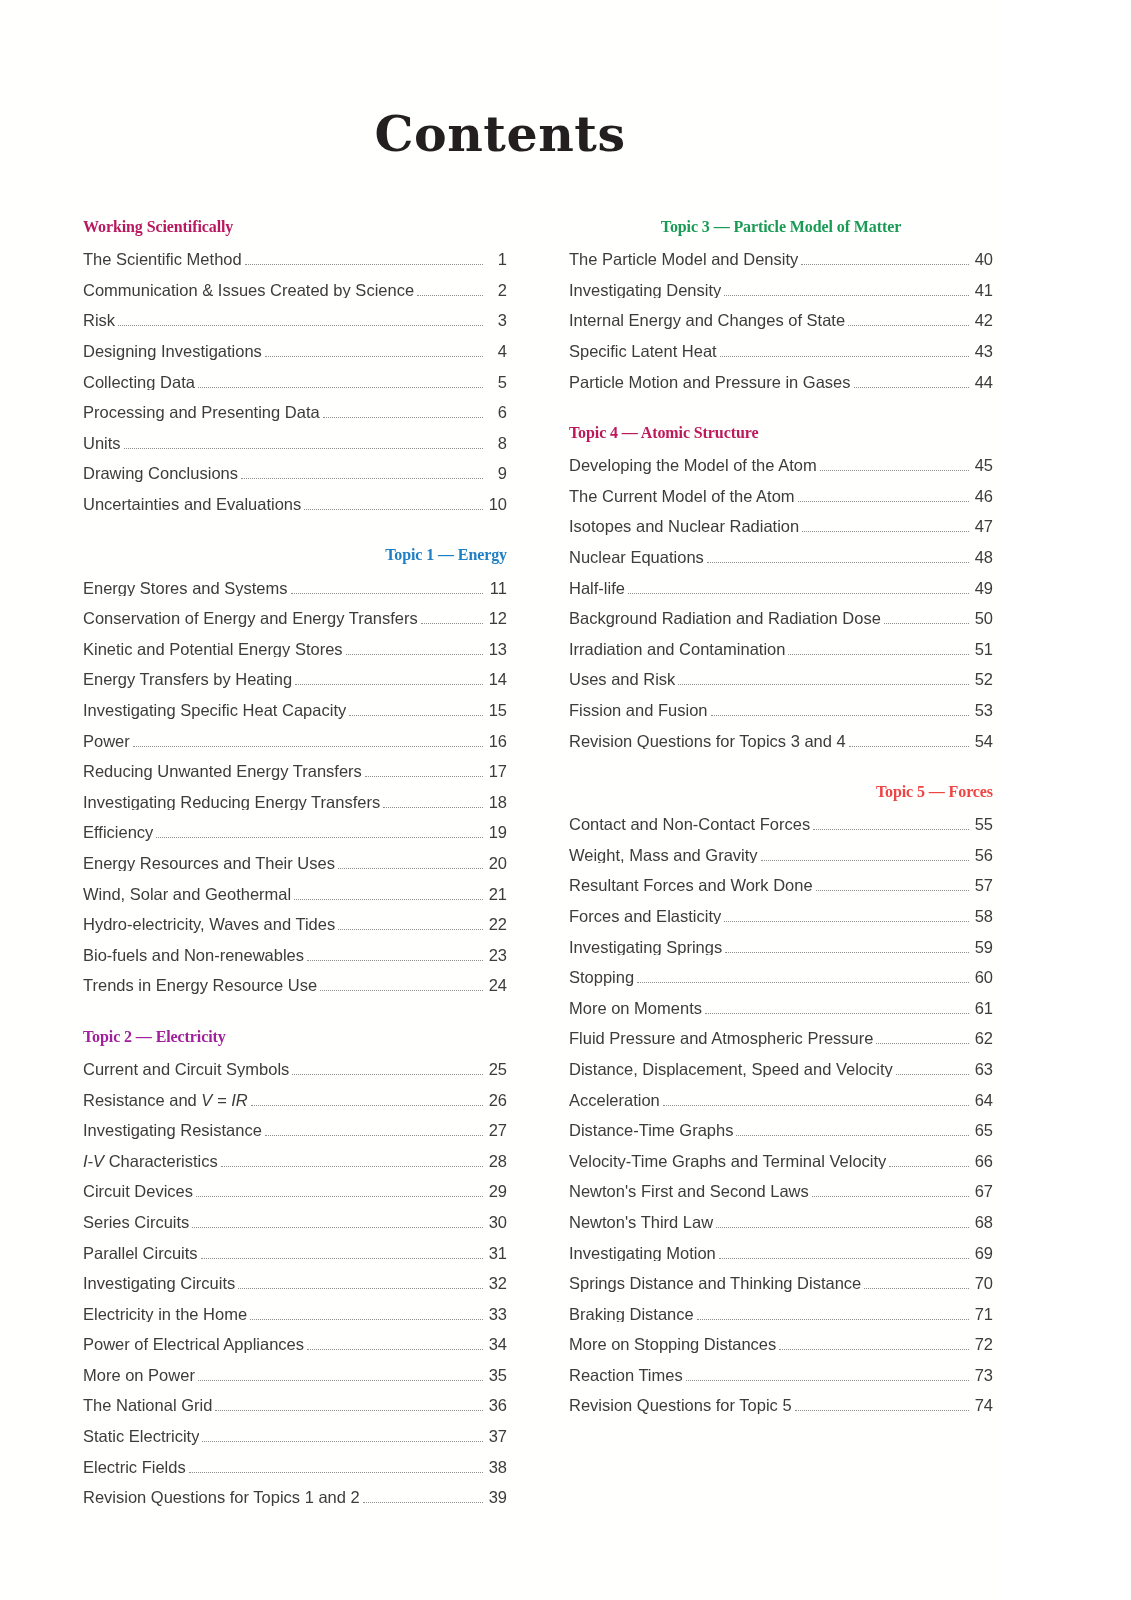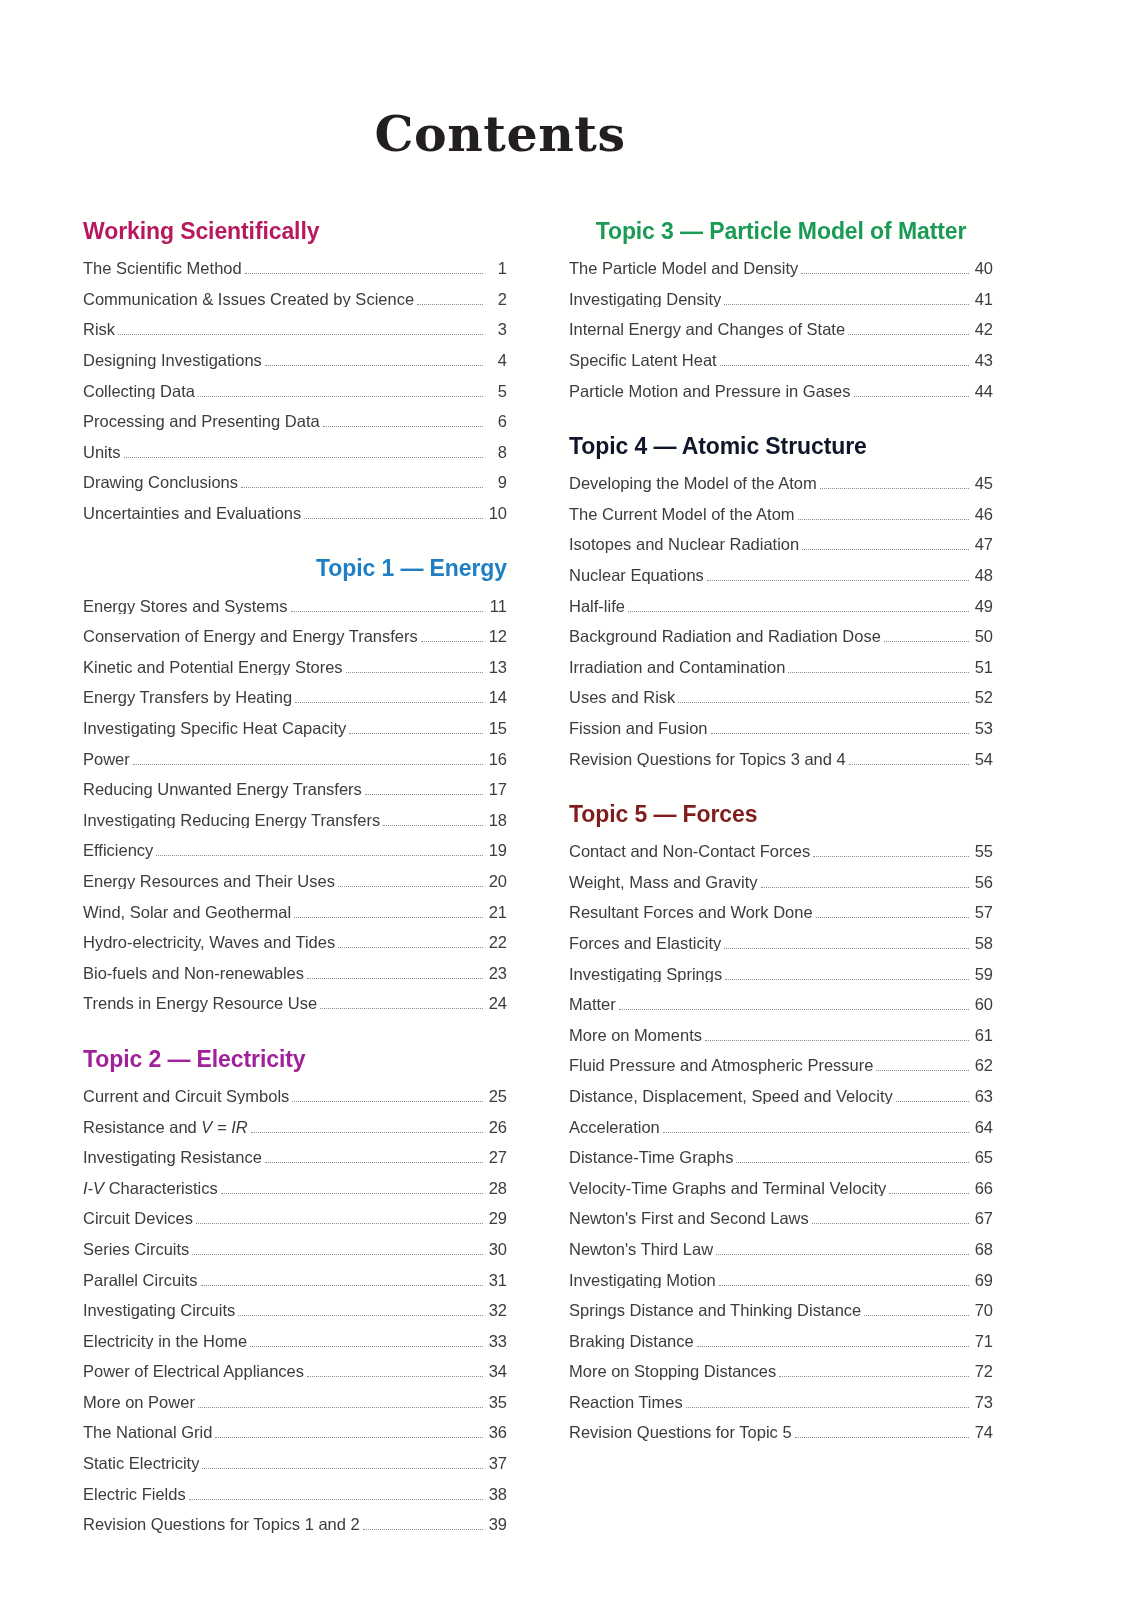--- a/index.html
+++ b/index.html
@@ -38,23 +38,23 @@
     box-sizing: border-box;
   }
   .col {
     width: 424px;
     flex: 0 0 424px;
   }
   .section {
     margin-bottom: 26px;
   }
   .section-heading {
-    font-family: Liberation Sans, sans-serif;
+    font-family: Liberation Serif, serif;
     font-weight: bold;
-    font-size: 23px;
+    font-size: 16px;
     margin: 0 0 9px 0;
     letter-spacing: -0.1px;
   }
   .entry {
     display: flex;
     align-items: baseline;
     font-size: 16.5px;
     color: #3d3b3c;
     line-height: 1.0;
     padding: 6.3px 0 6.3px 0;
@@ -315,21 +315,21 @@
             <span class="dots"></span>
             <span class="pnum">43</span>
           </div>
           <div class="entry">
             <span class="etitle">Particle Motion and Pressure in Gases</span>
             <span class="dots"></span>
             <span class="pnum">44</span>
           </div>
         </div>
         <div class="section">
-          <div class="section-heading" style="color: #0f172a;">Topic 4 — Atomic Structure</div>
+          <div class="section-heading" style="color: #be185d;">Topic 4 — Atomic Structure</div>
           <div class="entry">
             <span class="etitle">Developing the Model of the Atom</span>
             <span class="dots"></span>
             <span class="pnum">45</span>
           </div>
           <div class="entry">
             <span class="etitle">The Current Model of the Atom</span>
             <span class="dots"></span>
             <span class="pnum">46</span>
           </div>
@@ -368,21 +368,21 @@
             <span class="dots"></span>
             <span class="pnum">53</span>
           </div>
           <div class="entry">
             <span class="etitle">Revision Questions for Topics 3 and 4</span>
             <span class="dots"></span>
             <span class="pnum">54</span>
           </div>
         </div>
         <div class="section">
-          <div class="section-heading" style="color: #7f1d1d;">Topic 5 — Forces</div>
+          <div class="section-heading" style="color: #ef4444; text-align: right;">Topic 5 — Forces</div>
           <div class="entry">
             <span class="etitle">Contact and Non-Contact Forces</span>
             <span class="dots"></span>
             <span class="pnum">55</span>
           </div>
           <div class="entry">
             <span class="etitle">Weight, Mass and Gravity</span>
             <span class="dots"></span>
             <span class="pnum">56</span>
           </div>
@@ -395,21 +395,21 @@
             <span class="etitle">Forces and Elasticity</span>
             <span class="dots"></span>
             <span class="pnum">58</span>
           </div>
           <div class="entry">
             <span class="etitle">Investigating Springs</span>
             <span class="dots"></span>
             <span class="pnum">59</span>
           </div>
           <div class="entry">
-            <span class="etitle">Matter</span>
+            <span class="etitle">Stopping</span>
             <span class="dots"></span>
             <span class="pnum">60</span>
           </div>
           <div class="entry">
             <span class="etitle">More on Moments</span>
             <span class="dots"></span>
             <span class="pnum">61</span>
           </div>
           <div class="entry">
             <span class="etitle">Fluid Pressure and Atmospheric Pressure</span>

